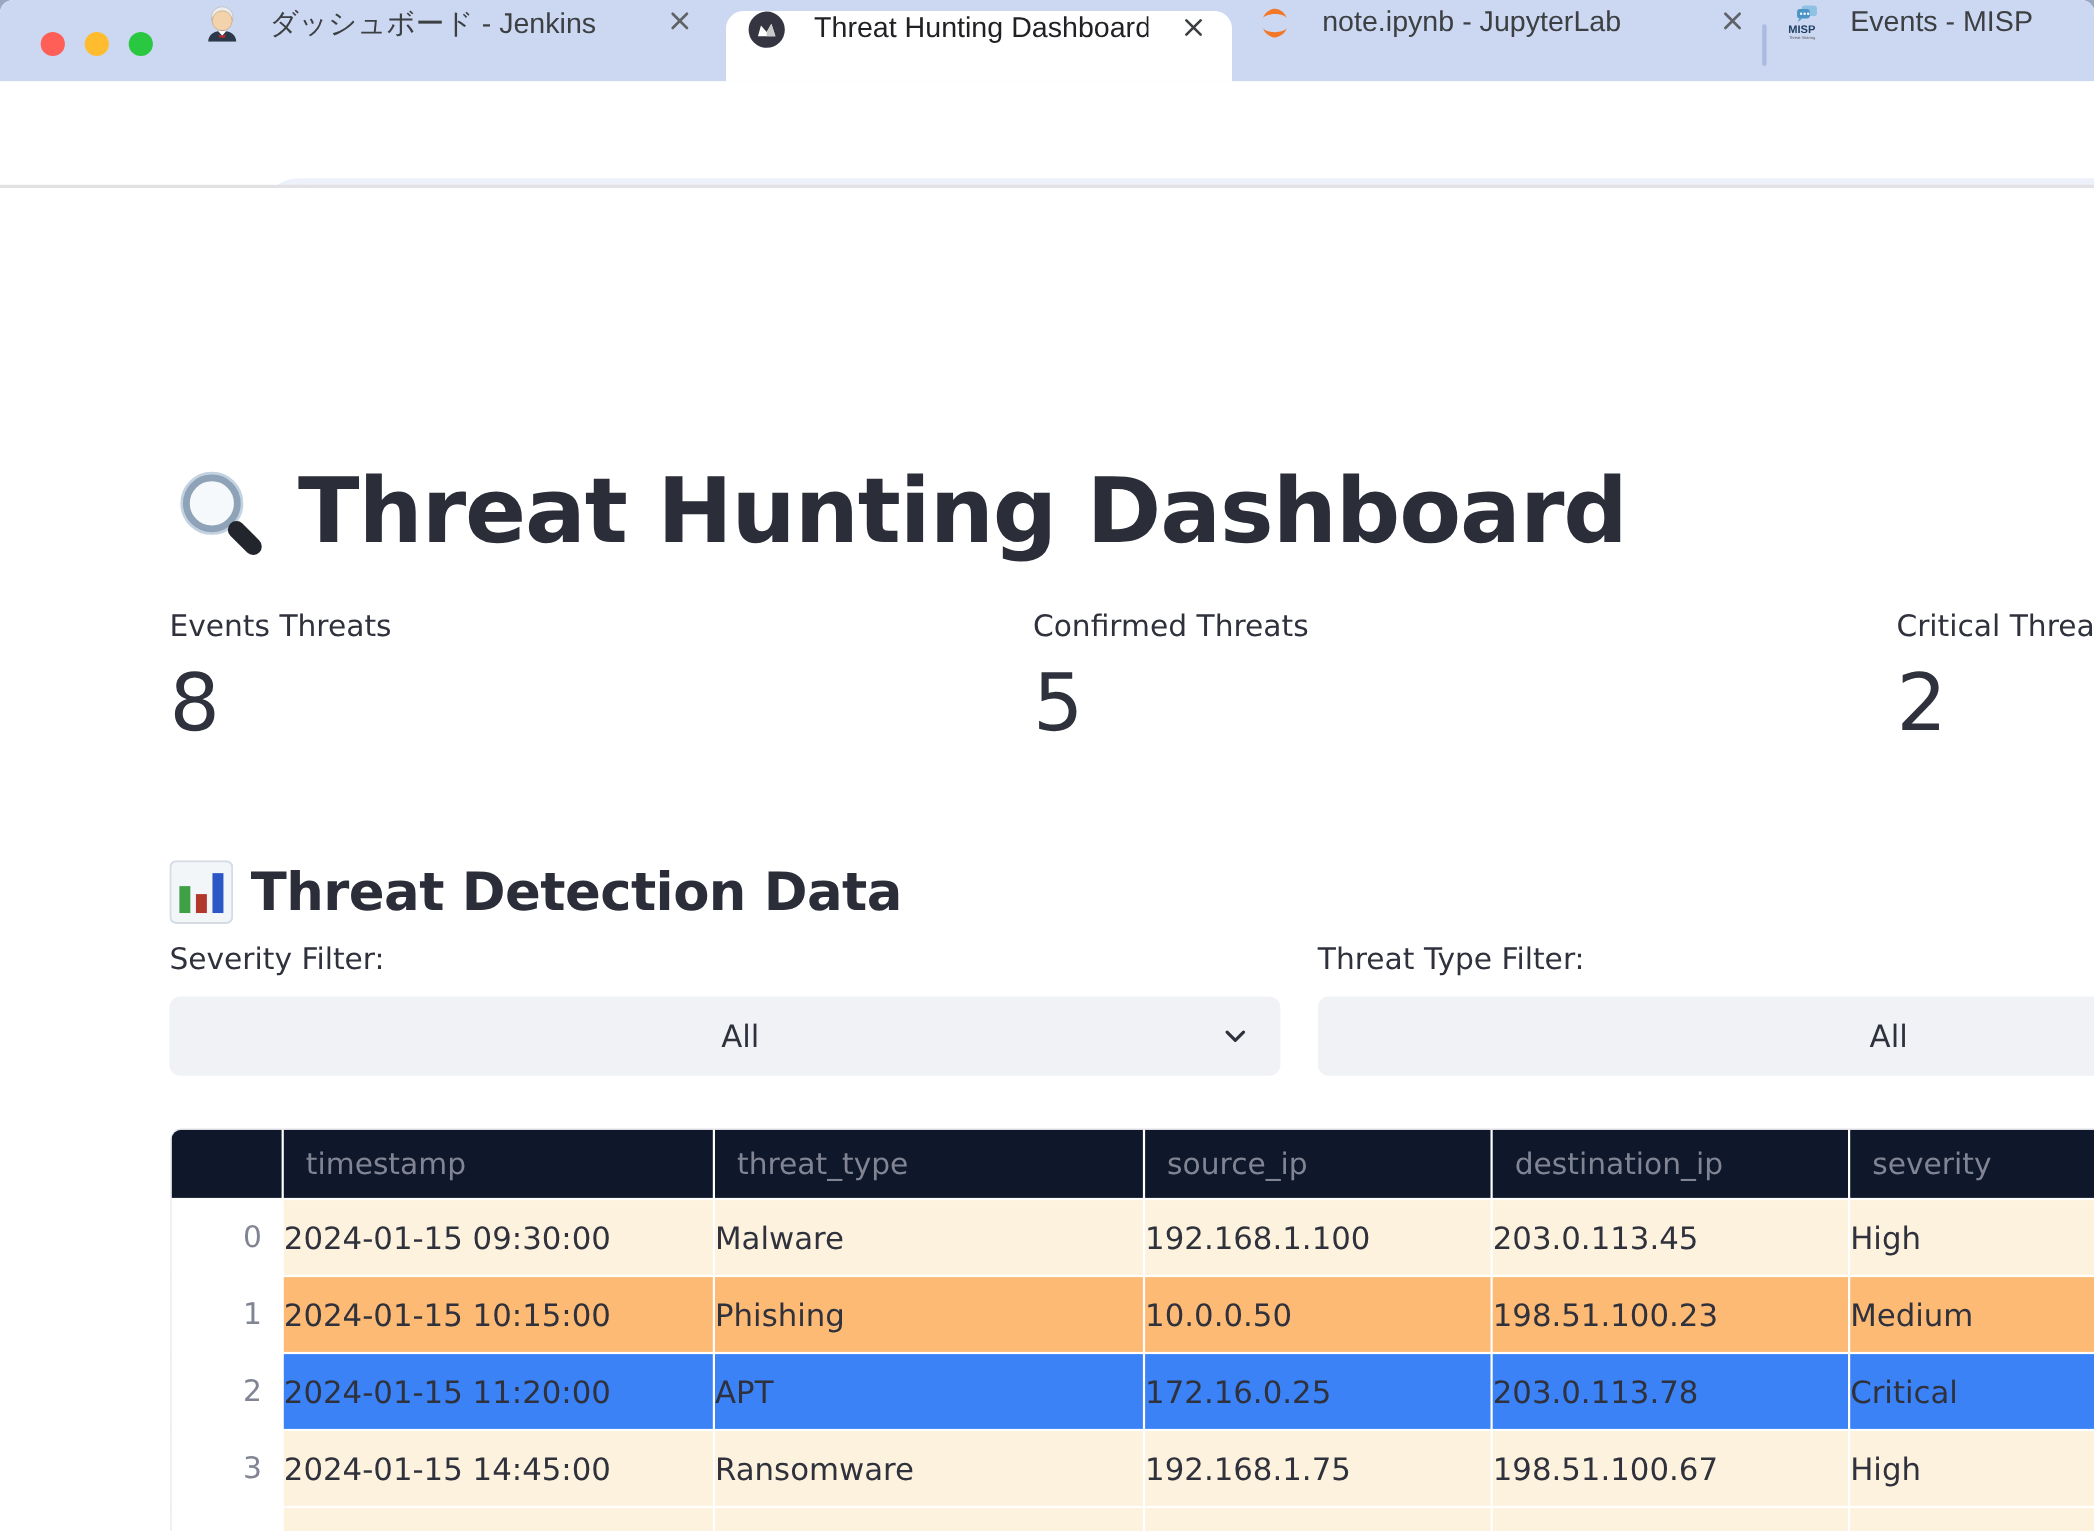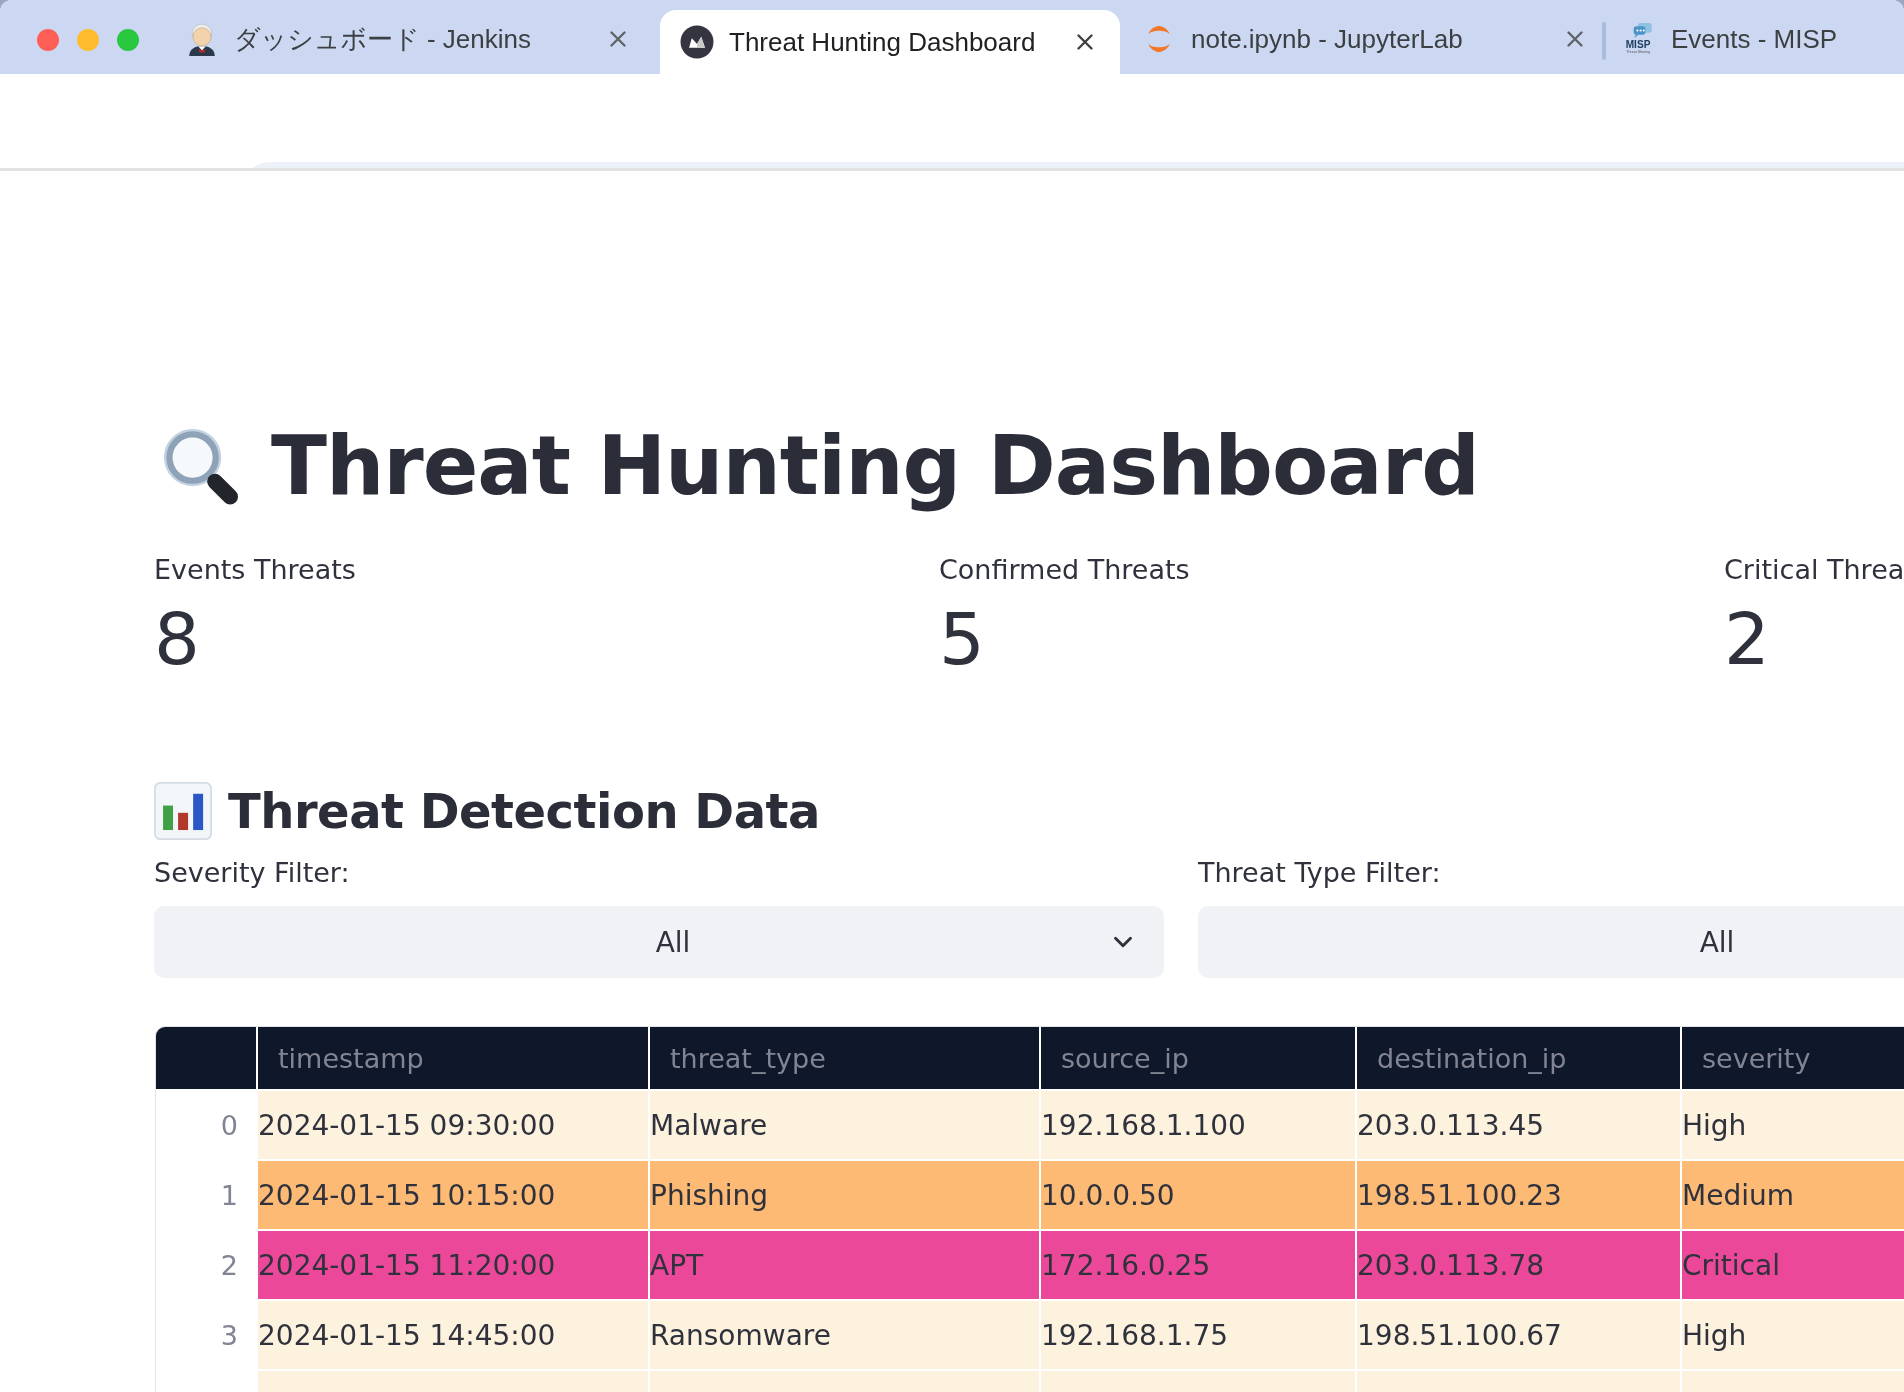--- a/index.html
+++ b/index.html
@@ -4,21 +4,21 @@
 <style>
   html,body{margin:0;padding:0;background:#9aa7c0;}
   body{width:1904px;height:1392px;overflow:hidden;font-family:"Liberation Sans",sans-serif;}
   .window{position:relative;width:1904px;height:1392px;background:#fff;border-radius:12px 12px 0 0;overflow:hidden;}
 
   
   .tabstrip{position:absolute;top:0;left:0;width:1904px;height:74px;background:#ccd8f2;}
   .traffic{position:absolute;top:29px;left:37px;display:flex;gap:18px;}
   .traffic span{width:22px;height:22px;border-radius:50%;display:block;}
   .tl-red{background:#ff5f57;} .tl-yellow{background:#febc2e;} .tl-green{background:#2ac840;}
-  .tab{position:absolute;top:0;height:74px;display:flex;align-items:center;gap:15px;box-sizing:border-box;}
+  .tab{position:absolute;top:0;height:74px;display:flex;align-items:flex-start;gap:26px;box-sizing:border-box;}
   .tab .title{font-size:26px;color:#3c4043;white-space:nowrap;overflow:hidden;flex:1;}
   .tab-inactive{padding-top:4px;}
   .tab-active{top:10px;height:64px;background:#fff;border-radius:16px 16px 0 0;padding:0 20px;}
   .tab-active .title{color:#202124;}
   .favicon{width:34px;height:34px;flex:0 0 auto;}
   .tab-close{width:30px;height:30px;display:flex;align-items:center;justify-content:center;flex:0 0 auto;cursor:pointer;}
   .tab-sep{position:absolute;left:1602px;top:22px;width:4px;height:38px;background:#a9bbdf;border-radius:2px;}
 
   
   .toolbar{position:absolute;top:74px;left:0;width:1904px;height:94px;background:#fff;}
@@ -54,21 +54,21 @@
   
   .dataframe{position:absolute;left:155px;top:855px;width:1906px;background:#fff;border:1px solid #e2e2e7;border-radius:10px 0 0 0;overflow:hidden;}
   .thead,.tr{display:grid;grid-template-columns:100px 390px 389px 314px 323px 380px;gap:2px;}
   .tr{margin-top:2px;}
   .th{height:62px;background:#0f172a;color:#818593;font-size:27px;display:flex;align-items:center;padding-left:20px;box-sizing:border-box;}
   .th.c0{padding-left:0;}
   .td{height:68px;font-size:28px;color:#2f313c;display:flex;align-items:center;box-sizing:border-box;white-space:nowrap;}
   .td.idx{justify-content:flex-end;padding-left:0;padding-right:18px;color:#818593;font-size:27px;background:#fff;}
   .tint-cream .td:not(.idx){background:#fcf2dd;}
   .tint-lavender .td:not(.idx){background:#fdba74;}
-  .tint-pink .td:not(.idx){background:#ec4899;}
+  .tint-pink .td:not(.idx){background:#3b82f6;}
 </style>
 </head>
 <body>
 
 <div class="window">
 
   <div class="tabstrip">
     <div class="traffic">
       <span class="tl-red"></span>
       <span class="tl-yellow"></span>

